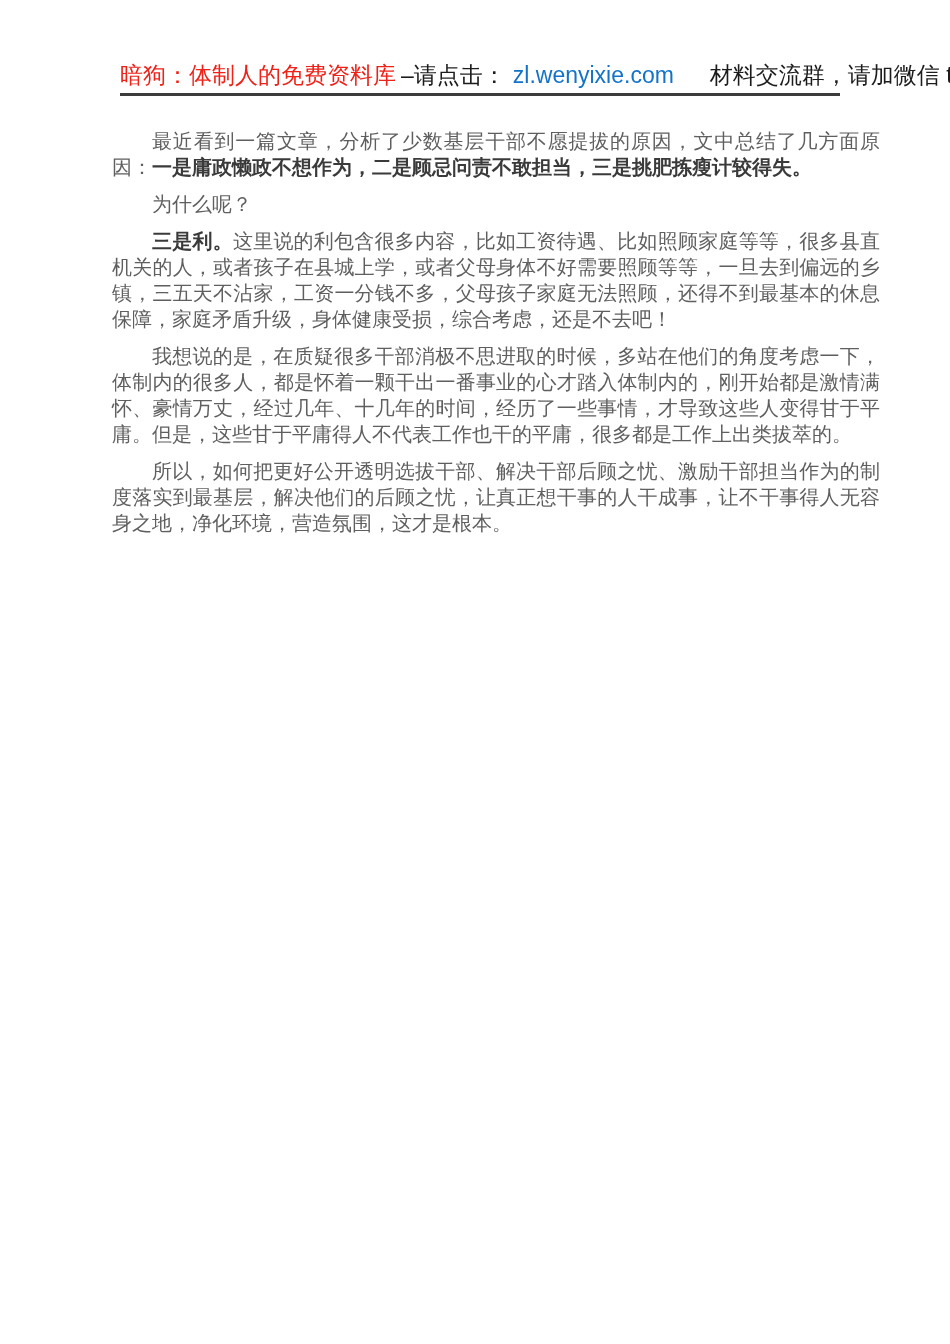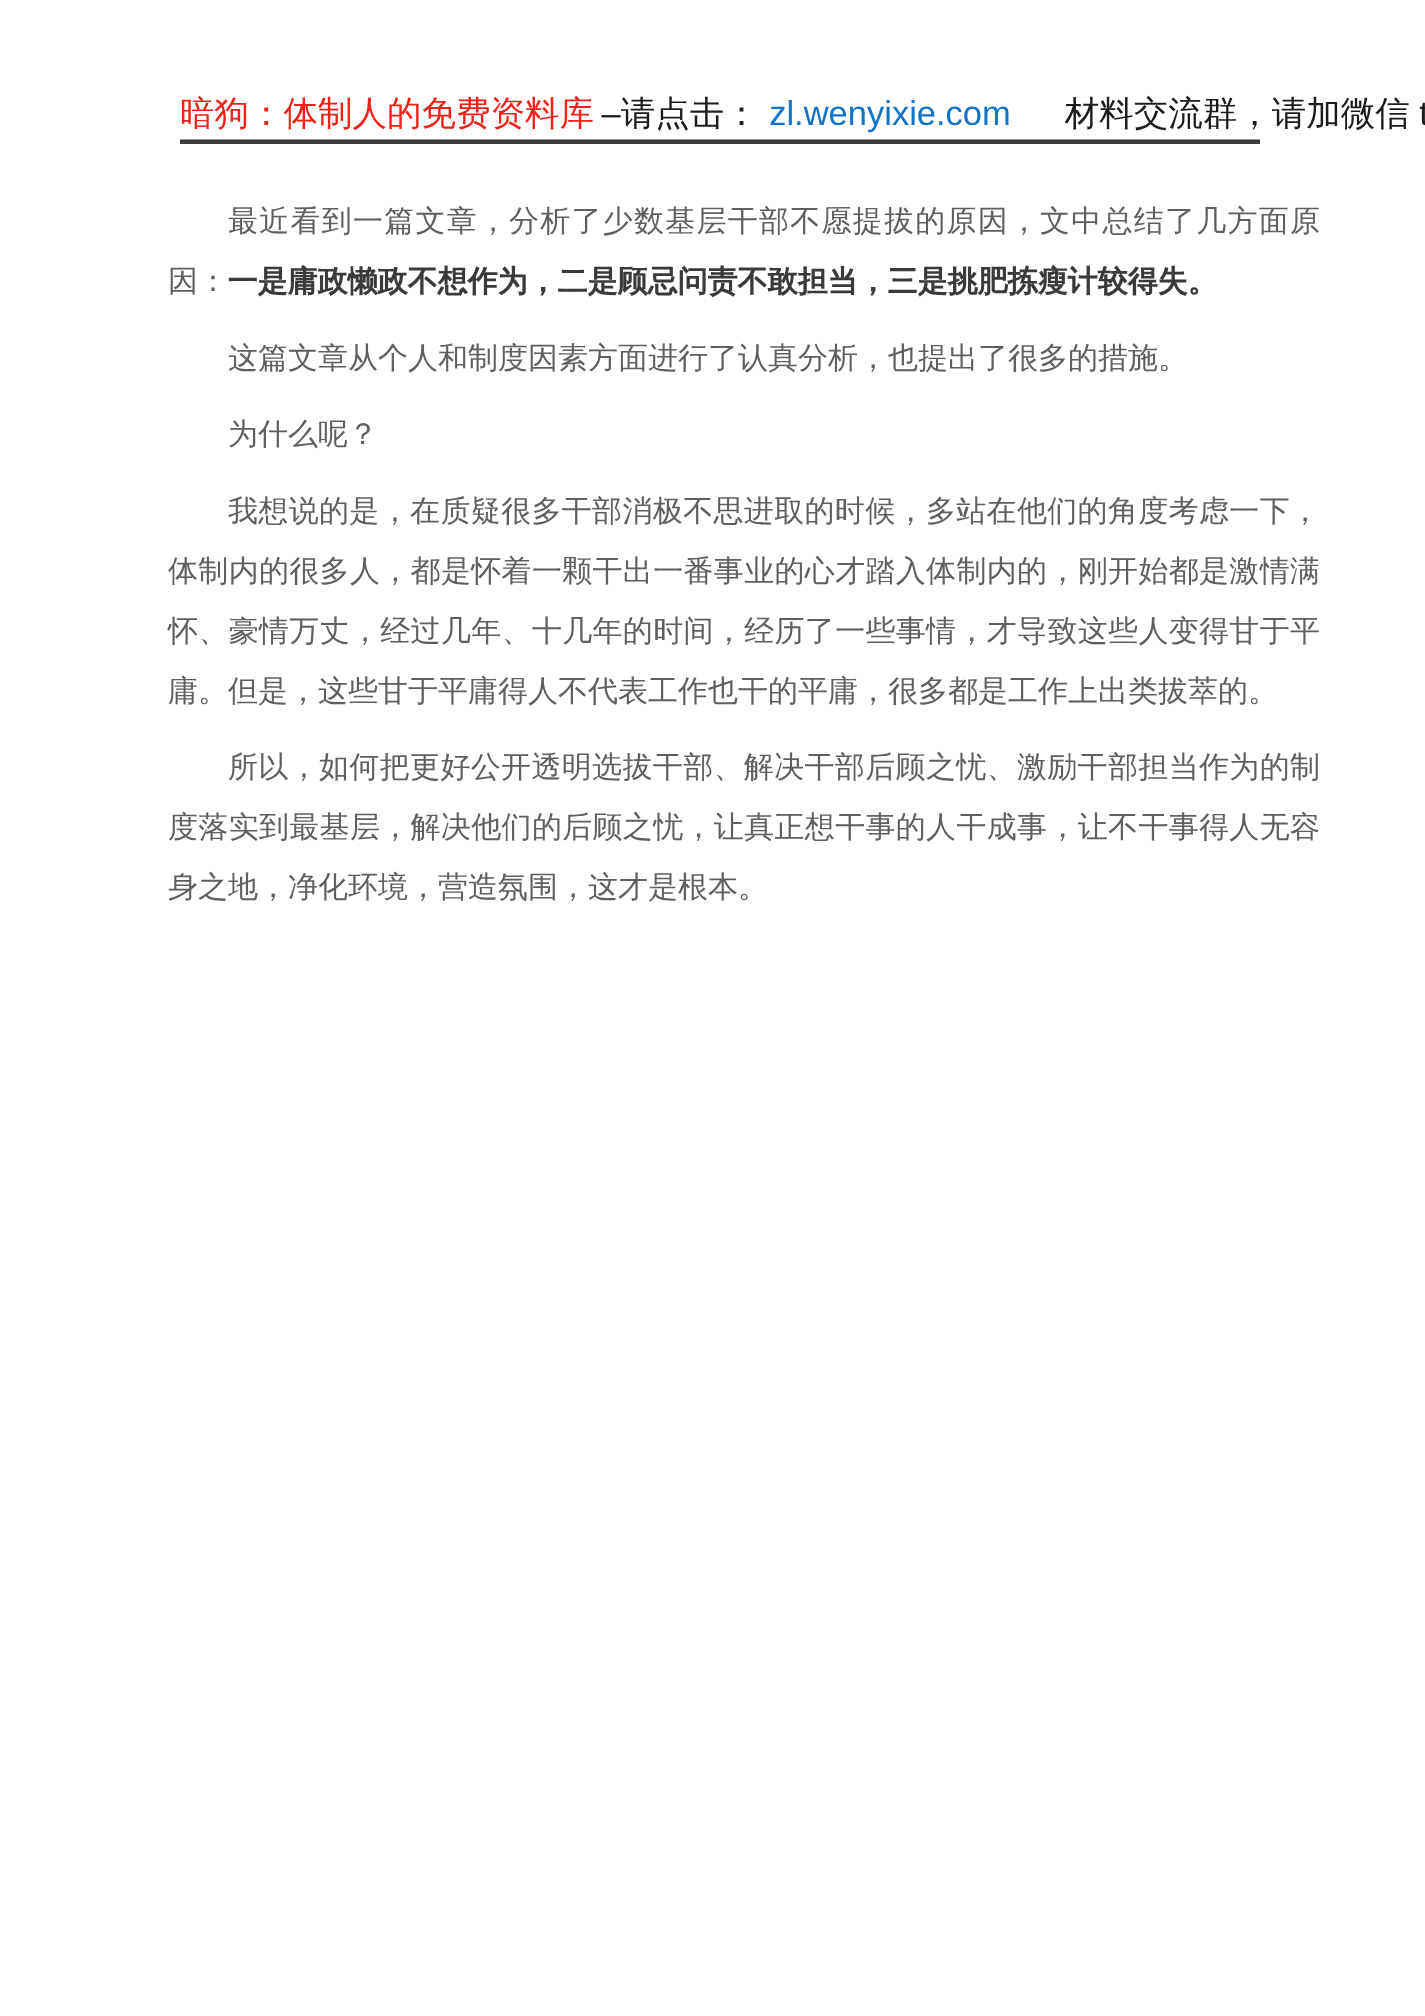--- a/index.html
+++ b/index.html
@@ -50,21 +50,21 @@
   }
   .header-rule {
     height: 3px;
     background: var(--rule-dark, #3c3c3c);
     margin-top: 3px;
   }
   
   .doc-body {
     padding: 32px 70px 0 112px;
     font-size: 20px;
-    line-height: 40px;
+    line-height: 26px;
     color: var(--body-gray, #5f5f5f);
     text-align: justify;
   }
   .para {
     margin: 0 0 11px 0;
     text-indent: 2em;
   }
   .run.bold {
     font-weight: 700;
     color: var(--bold-dark, #3a3a3a);
@@ -76,18 +76,18 @@
 <div class="page">
   <header class="doc-header">
     <div class="header-line">
       <span class="brand">暗狗：体制人的免费资料库</span><span class="click-hint">–请点击：</span><a class="link">zl.wenyixie.com</a><span class="group-note">材料交流群，请加微信 tizhisiri</span>
     </div>
     <div class="header-rule"></div>
   </header>
 
   <main class="doc-body">
       <p class="para"><span class="run">最近看到一篇文章，分析了少数基层干部不愿提拔的原因，文中总结了几方面原因：</span><span class="run bold">一是庸政懒政不想作为，二是顾忌问责不敢担当，三是挑肥拣瘦计较得失。</span></p>
-      <p class="para"><span class="run">这篇文章从个人和制度因素方面进行了认真分析，也提出了很多的措施。</span></p>
       <p class="para"><span class="run">为什么呢？</span></p>
+      <p class="para"><span class="run bold">三是利。</span><span class="run">这里说的利包含很多内容，比如工资待遇、比如照顾家庭等等，很多县直机关的人，或者孩子在县城上学，或者父母身体不好需要照顾等等，一旦去到偏远的乡镇，三五天不沾家，工资一分钱不多，父母孩子家庭无法照顾，还得不到最基本的休息保障，家庭矛盾升级，身体健康受损，综合考虑，还是不去吧！</span></p>
       <p class="para"><span class="run">我想说的是，在质疑很多干部消极不思进取的时候，多站在他们的角度考虑一下，体制内的很多人，都是怀着一颗干出一番事业的心才踏入体制内的，刚开始都是激情满怀、豪情万丈，经过几年、十几年的时间，经历了一些事情，才导致这些人变得甘于平庸。但是，这些甘于平庸得人不代表工作也干的平庸，很多都是工作上出类拔萃的。</span></p>
       <p class="para"><span class="run">所以，如何把更好公开透明选拔干部、解决干部后顾之忧、激励干部担当作为的制度落实到最基层，解决他们的后顾之忧，让真正想干事的人干成事，让不干事得人无容身之地，净化环境，营造氛围，这才是根本。</span></p>
     </main>
 </div>
 
 </body></html>

